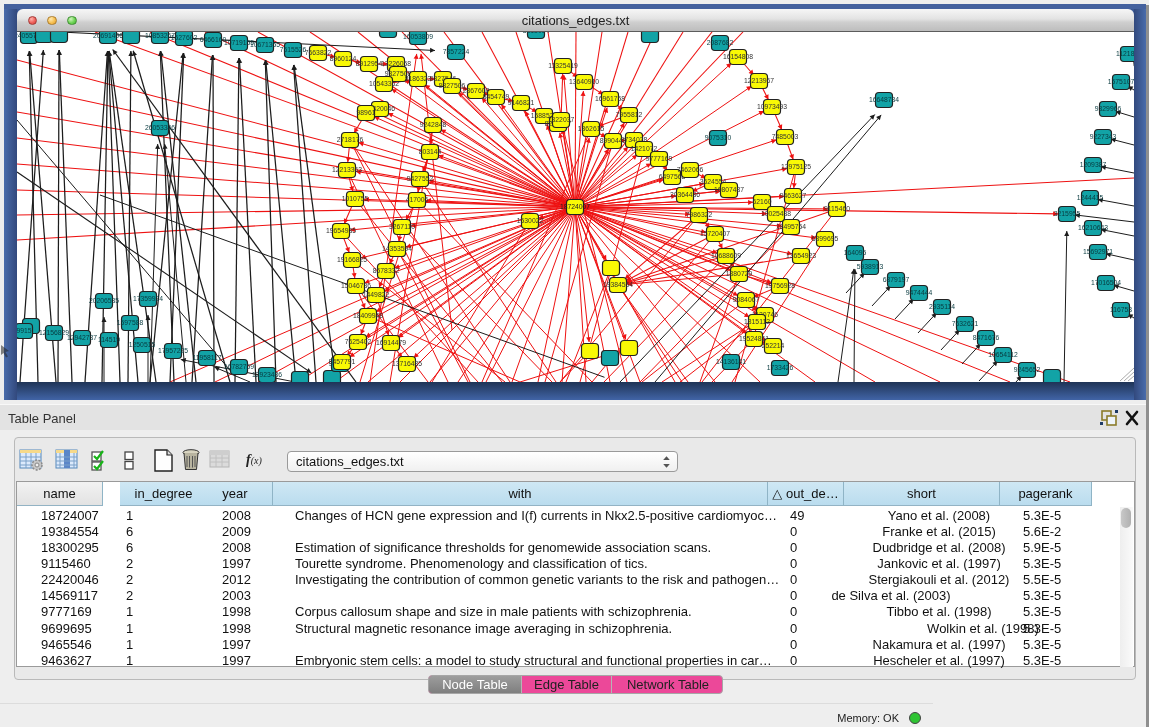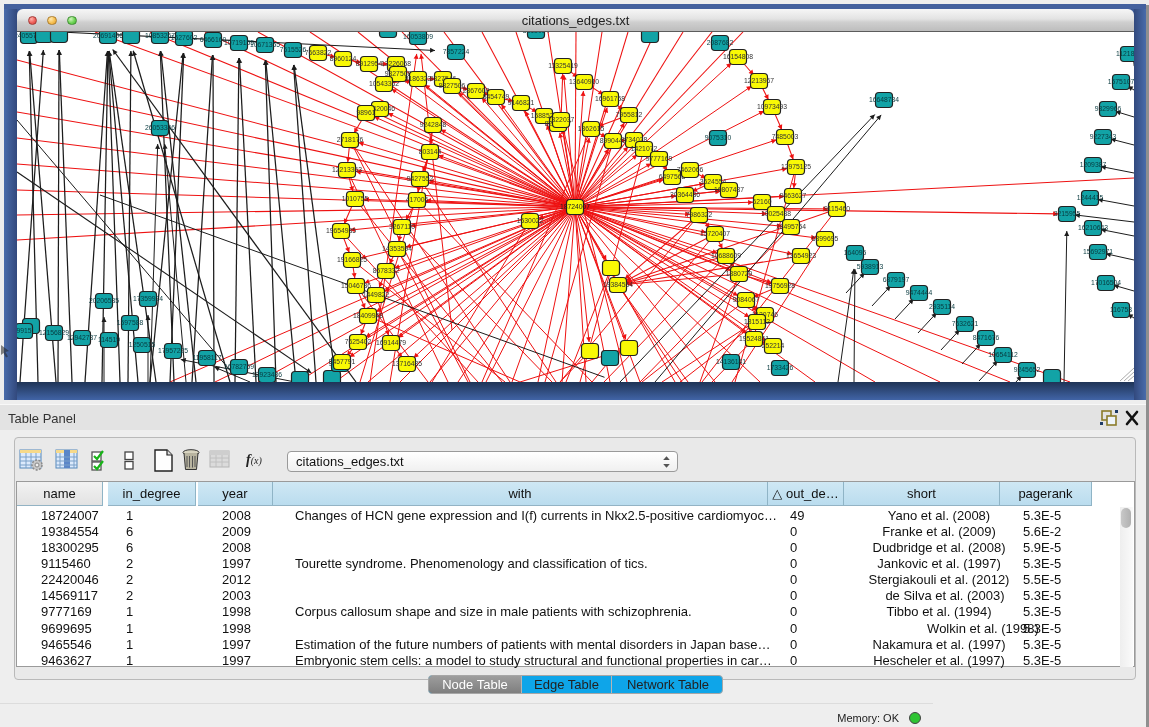--- a/index.html
+++ b/index.html
@@ -15,21 +15,21 @@
 #rstrip{left:1146px;top:5px;width:3px;height:722px;background:#8f8f8f}
 #tpbar{left:0;top:404px;width:1146px;height:26px;background:#e3e3e3;border-top:1px solid #f8f8f8}
 #tpbar span{position:absolute;left:8px;top:6px;font-size:13px;color:#333}
 #panel{left:14px;top:437px;width:1122px;height:243px;background:#e9e9e9;border:1px solid #b9b9b9;border-radius:4px}
 #combo{left:287px;top:451px;width:391px;height:21px;background:linear-gradient(180deg,#ffffff,#f0f0f0);border:1px solid #9a9a9a;border-radius:4px;font-size:13px;color:#111;line-height:19px;padding-left:8px}
 #tablewrap{left:16px;top:481px;width:1119px;height:186px;background:#fff;border:1px solid #9a9a9a}
 .hdr{position:absolute;top:482px;height:24px;background:linear-gradient(180deg,#cfe8f4,#b9dcee);border-right:1px solid #8fb4c6;box-shadow:0 -1px 0 #93b3c4 inset;font-size:13px;color:#111;text-align:center;line-height:24px}
 .trow{position:absolute;left:17px;width:1100px;height:16px;font-size:13px;line-height:16px;color:#111}
 .trow span{position:absolute;top:0;white-space:nowrap}
 .trow .ctr{text-align:center}
-#tabs{left:428px;top:675px;width:295px;height:19px;border:1px solid #a6a6a6;border-radius:4px;background:#0ea5e9;overflow:hidden}
+#tabs{left:428px;top:675px;width:295px;height:19px;border:1px solid #a6a6a6;border-radius:4px;background:#ec4899;overflow:hidden}
 #tabs div{position:absolute;top:0;height:19px;font-size:13px;line-height:18px;text-align:center;color:#222}
 #seg1{left:0;width:92px;background:linear-gradient(180deg,#9d9d9d,#7b7b7b);color:#fff !important}
 #seg2{left:92px;width:90px;border-left:1px solid #b5b5b5}
 #seg3{left:182px;width:113px;border-left:1px solid #b5b5b5}
 #status{left:0;top:703px;width:933px;height:24px;border-top:1px solid #dcdcdc}
 #mem{position:absolute;right:34px;top:8px;font-size:11px;color:#222}
 #dot{position:absolute;right:12px;top:8px;width:12px;height:12px;border-radius:50%;background:#2fc433;border:1px solid #444}
 </style></head><body>
 <div class="abs" id="frame"></div>
 <div class="abs" id="frameL"></div>
@@ -853,98 +853,100 @@
 <g transform="translate(192,2)" opacity="0.65">
       <rect x="0" y="1" width="19" height="16" fill="#d5d5d5" stroke="#999"></rect>
       <rect x="0" y="1" width="19" height="4" fill="#c0c0c0"></rect>
       <path d="M0 8 H19 M0 12 H19 M6 5 V17 M12 5 V17" stroke="#aaa"></path>
     </g>
 </svg>
 
 <div class="abs" style="left:246px;top:452px;font-size:14px;font-style:italic;color:#222;font-family:'Liberation Serif',serif"><b>f</b><span style="font-size:10px">(x)</span></div>
 <div class="abs" id="tablewrap"></div>
 <div class="hdr" style="left:17px;width:86px;background:linear-gradient(180deg,#f2f2f2,#e2e2e2)">name</div>
-<div class="hdr" style="left:108px;width:88px">in_degree</div>
+<div class="hdr" style="left:120px;width:88px">in_degree</div>
 <div class="hdr" style="left:198px;width:75px">year</div>
 <div class="hdr" style="left:273px;width:495px">with</div>
 <div class="hdr" style="left:768px;width:76px">△ out_de…</div>
 <div class="hdr" style="left:844px;width:156px">short</div>
 <div class="hdr" style="left:1000px;width:92px">pagerank</div>
 <div class="trow" style="top:508.0px">
 <span style="left:24px">18724007</span>
     <span style="left:109px">1</span>
     <span style="left:205px">2008</span>
     <span style="left:278px">Changes of HCN gene expression and I(f) currents in Nkx2.5-positive cardiomyoc…</span>
     <span style="left:773px">49</span>
     <span class="ctr" style="left:844px;width:156px">Yano et al. (2008)</span>
     <span style="left:1006px">5.3E-5</span>
   </div>
 <div class="trow" style="top:524.1px">
 <span style="left:24px">19384554</span>
     <span style="left:109px">6</span>
     <span style="left:205px">2009</span>
     <span style="left:773px">0</span>
-    <span class="ctr" style="left:844px;width:156px">Franke et al. (2009)</span>
+    <span class="ctr" style="left:844px;width:156px">Franke et al. (2015)</span>
     <span style="left:1006px">5.6E-2</span>
   </div>
 <div class="trow" style="top:540.1px">
 <span style="left:24px">18300295</span>
     <span style="left:109px">6</span>
     <span style="left:205px">2008</span>
+    <span style="left:278px">Estimation of significance thresholds for genomewide association scans.</span>
     <span style="left:773px">0</span>
     <span class="ctr" style="left:844px;width:156px">Dudbridge et al. (2008)</span>
     <span style="left:1006px">5.9E-5</span>
   </div>
 <div class="trow" style="top:556.2px">
 <span style="left:24px">9115460</span>
     <span style="left:109px">2</span>
     <span style="left:205px">1997</span>
     <span style="left:278px">Tourette syndrome. Phenomenology and classification of tics.</span>
     <span style="left:773px">0</span>
     <span class="ctr" style="left:844px;width:156px">Jankovic et al. (1997)</span>
     <span style="left:1006px">5.3E-5</span>
   </div>
 <div class="trow" style="top:572.3px">
 <span style="left:24px">22420046</span>
     <span style="left:109px">2</span>
     <span style="left:205px">2012</span>
+    <span style="left:278px">Investigating the contribution of common genetic variants to the risk and pathogen…</span>
     <span style="left:773px">0</span>
     <span class="ctr" style="left:844px;width:156px">Stergiakouli et al. (2012)</span>
     <span style="left:1006px">5.5E-5</span>
   </div>
 <div class="trow" style="top:588.4px">
 <span style="left:24px">14569117</span>
     <span style="left:109px">2</span>
     <span style="left:205px">2003</span>
     <span style="left:773px">0</span>
-    <span class="ctr" style="left:850px;width:156px">de Silva et al. (2003)</span>
+    <span class="ctr" style="left:796px;width:156px">de Silva et al. (2003)</span>
     <span style="left:1006px">5.3E-5</span>
   </div>
 <div class="trow" style="top:604.4px">
 <span style="left:24px">9777169</span>
     <span style="left:109px">1</span>
     <span style="left:205px">1998</span>
     <span style="left:278px">Corpus callosum shape and size in male patients with schizophrenia.</span>
     <span style="left:773px">0</span>
-    <span class="ctr" style="left:844px;width:156px">Tibbo et al. (1994)</span>
+    <span class="ctr" style="left:844px;width:156px">Tibbo et al. (1998)</span>
     <span style="left:1006px">5.3E-5</span>
   </div>
 <div class="trow" style="top:620.5px">
 <span style="left:24px">9699695</span>
     <span style="left:109px">1</span>
     <span style="left:205px">1998</span>
+    <span style="left:278px">Structural magnetic resonance image averaging in schizophrenia.</span>
     <span style="left:773px">0</span>
     <span class="ctr" style="left:888px;width:156px">Wolkin et al. (1998)</span>
     <span style="left:1006px">5.3E-5</span>
   </div>
 <div class="trow" style="top:636.6px">
 <span style="left:24px">9465546</span>
     <span style="left:109px">1</span>
     <span style="left:205px">1997</span>
-    <span style="left:278px">Estimation of the future numbers of patients with mental disorders in Japan base…</span>
     <span style="left:773px">0</span>
     <span class="ctr" style="left:844px;width:156px">Nakamura et al. (1997)</span>
     <span style="left:1006px">5.3E-5</span>
   </div>
 <div class="trow" style="top:652.6px">
 <span style="left:24px">9463627</span>
     <span style="left:109px">1</span>
     <span style="left:205px">1997</span>
     <span style="left:278px">Embryonic stem cells: a model to study structural and functional properties in car…</span>
     <span style="left:773px">0</span>

